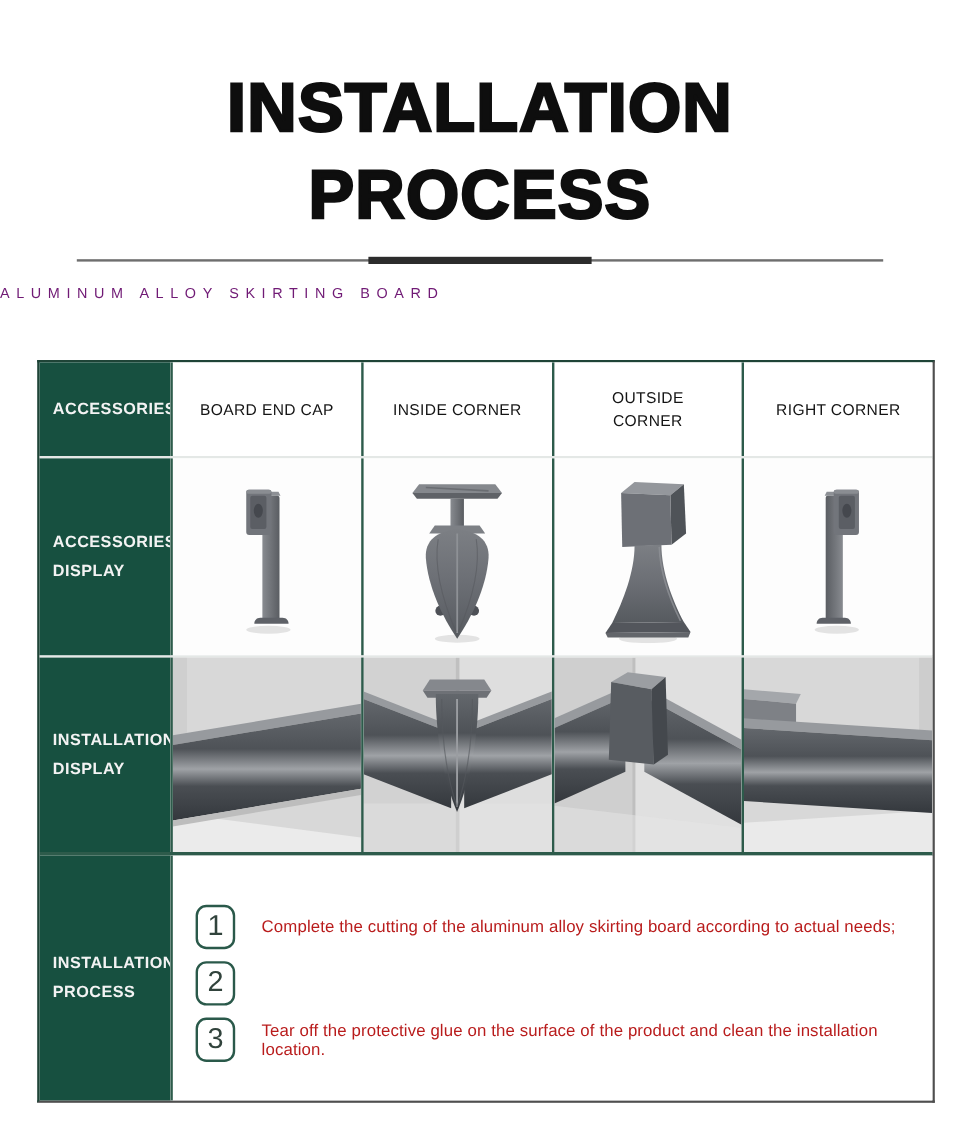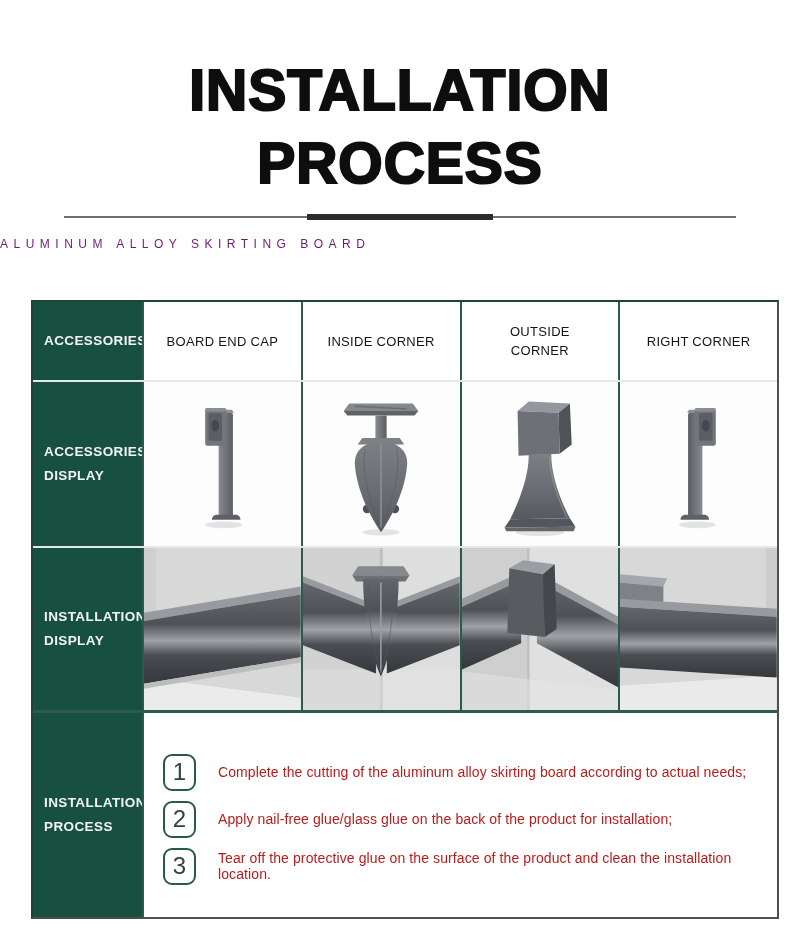--- a/index.html
+++ b/index.html
@@ -252,21 +252,20 @@
       <span>INSTALLATION</span>
       <span>PROCESS</span>
     </div>
     <div class="cell steps-cell">
       <div class="step">
         <div class="badge">1</div>
         <div class="step-text">Complete the cutting of the aluminum alloy skirting board according to actual needs;</div>
       </div>
       <div class="step">
         <div class="badge">2</div>
-        <div class="step-text">Apply nail-free glue/glass glue on the back of the product for installation;</div>
       </div>
       <div class="step">
         <div class="badge">3</div>
         <div class="step-text">Tear off the protective glue on the surface of the product and clean the installation location.</div>
       </div>
     </div>
   </div>
 
 </div>
 

